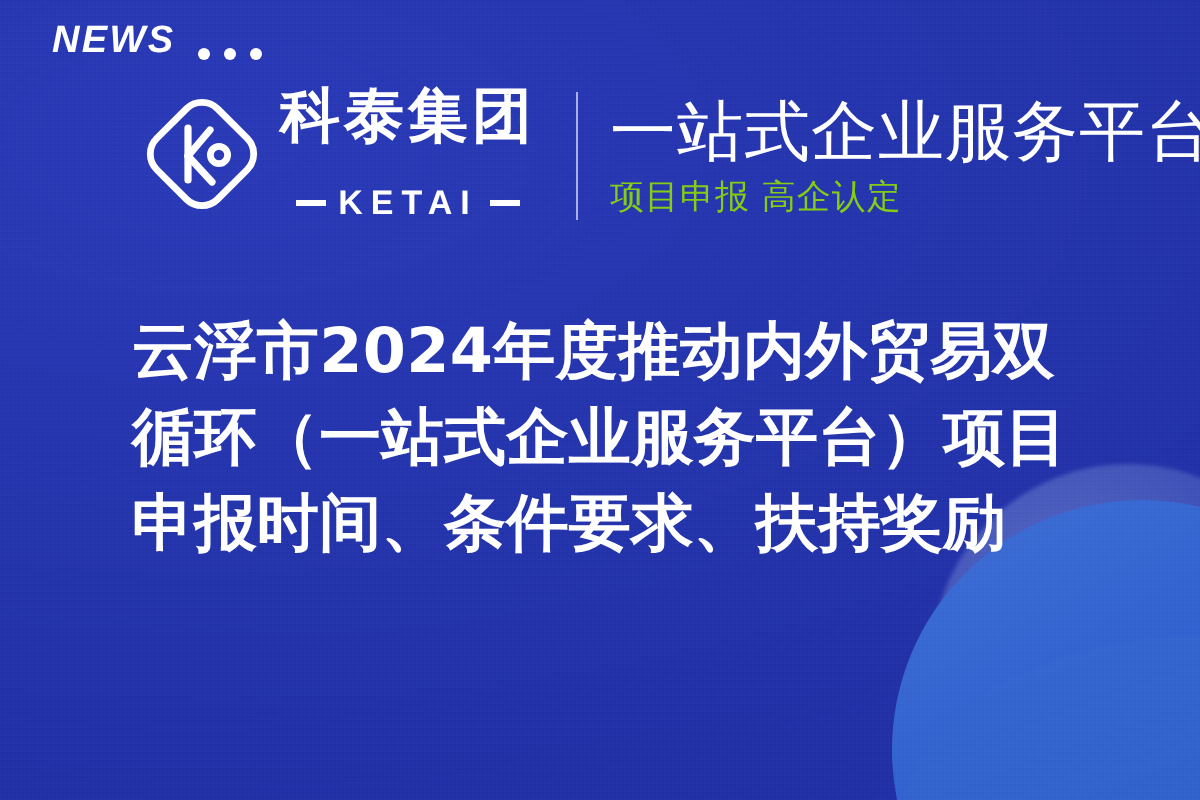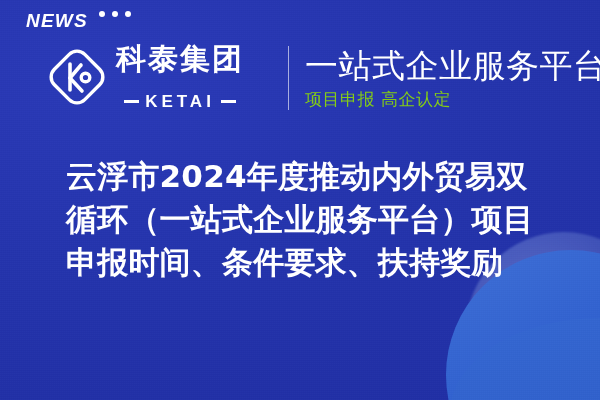--- a/index.html
+++ b/index.html
@@ -63,21 +63,21 @@
     border-radius: 50%;
     background: linear-gradient(160deg, #3568d2 0%, #2b59c6 100%);
   }
 
   
   .eyebrow {
     position: absolute;
     left: 26px;
     top: 11px;
     display: flex;
-    align-items: flex-start;
+    align-items: flex-end;
     gap: 11px;
     z-index: 6;
   }
   .eyebrow-word {
     color: #ffffff;
     font-size: 19px;
     font-weight: bold;
     font-style: italic;
     letter-spacing: 1.2px;
     line-height: 1;
@@ -86,21 +86,21 @@
   .eyebrow-dots i {
     display: block;
     width: 6px; height: 6px;
     border-radius: 50%;
     background: #ffffff;
   }
 
   
   .logo-row {
     position: absolute;
-    left: 46px;
+    left: 70px;
     top: 44px;
     display: flex;
     align-items: center;
     z-index: 6;
     text-align: center;
   }
   .logo-mark { width: 62px; height: 62px; flex: none; }
   .logo-word {
     margin-left: 8px;
     display: flex;

